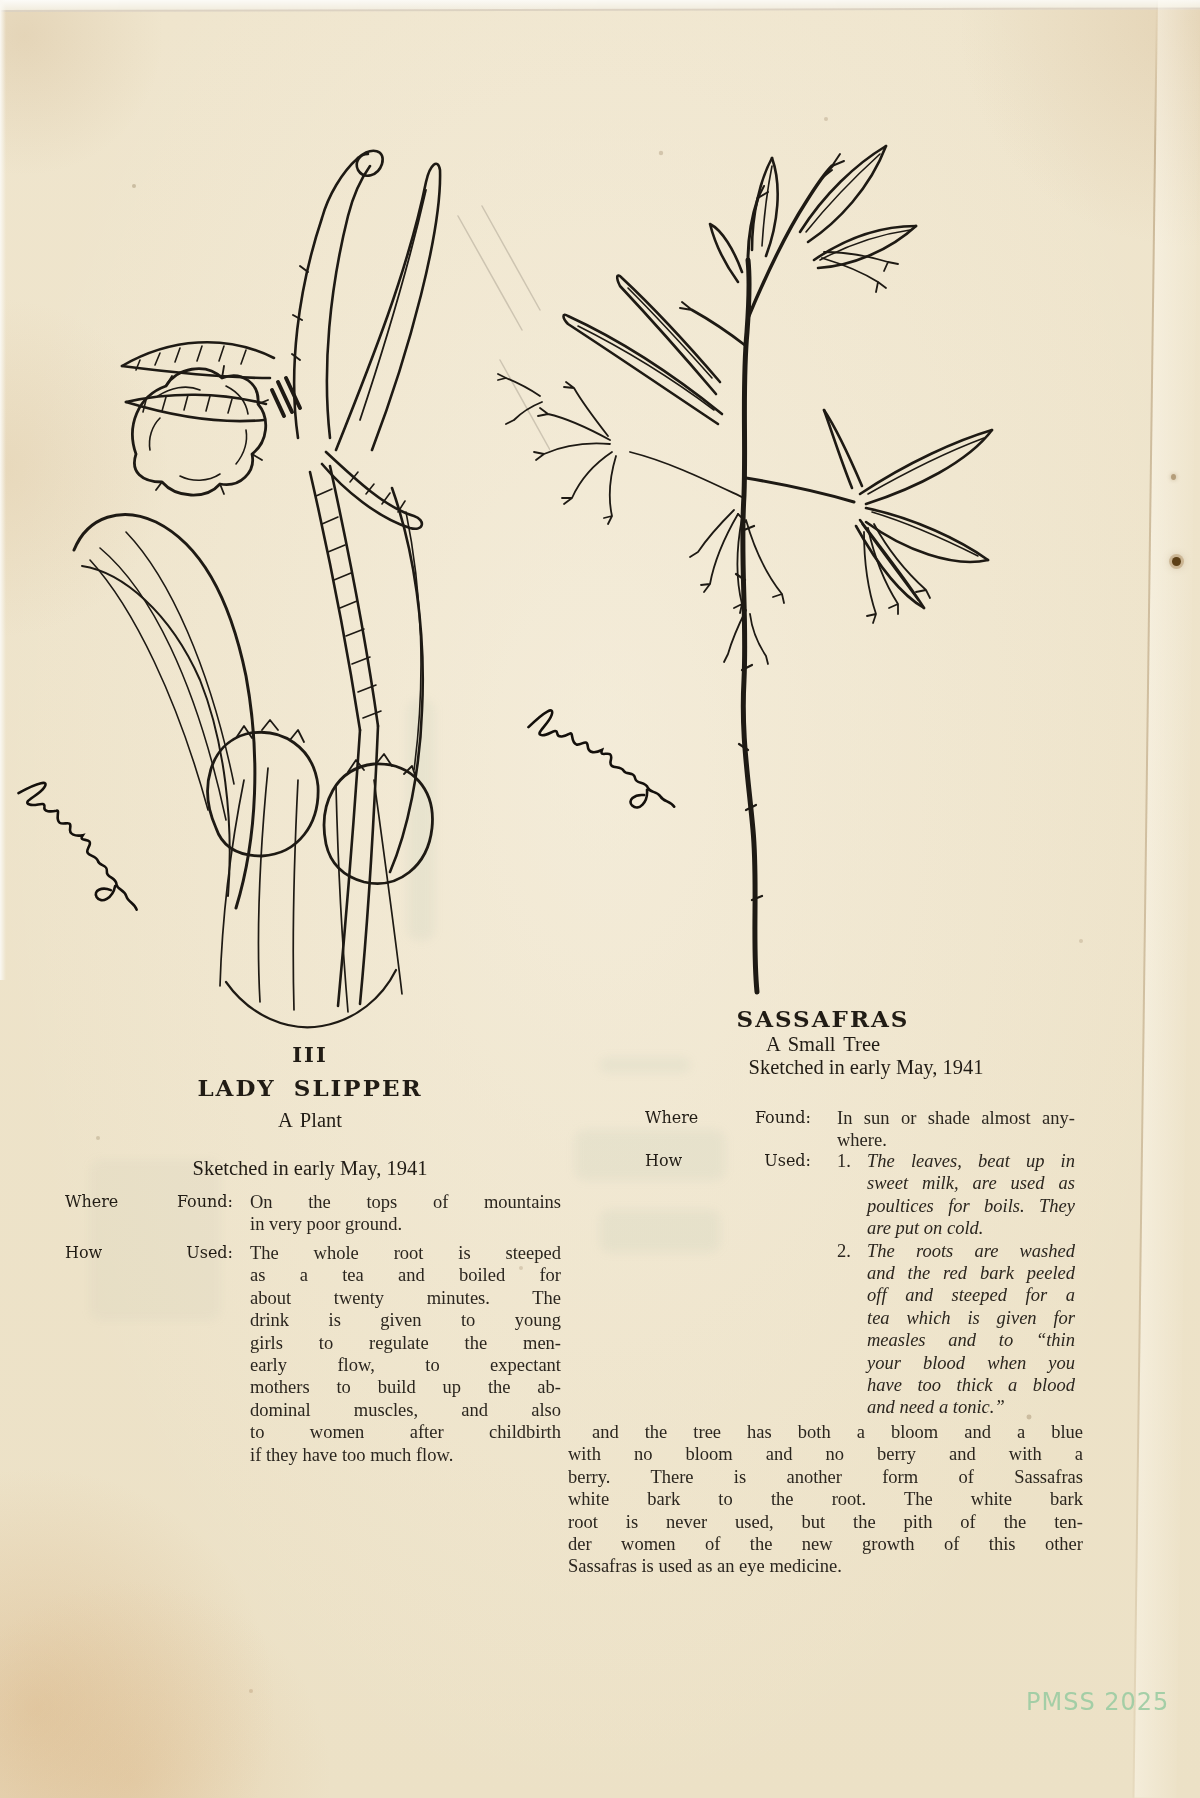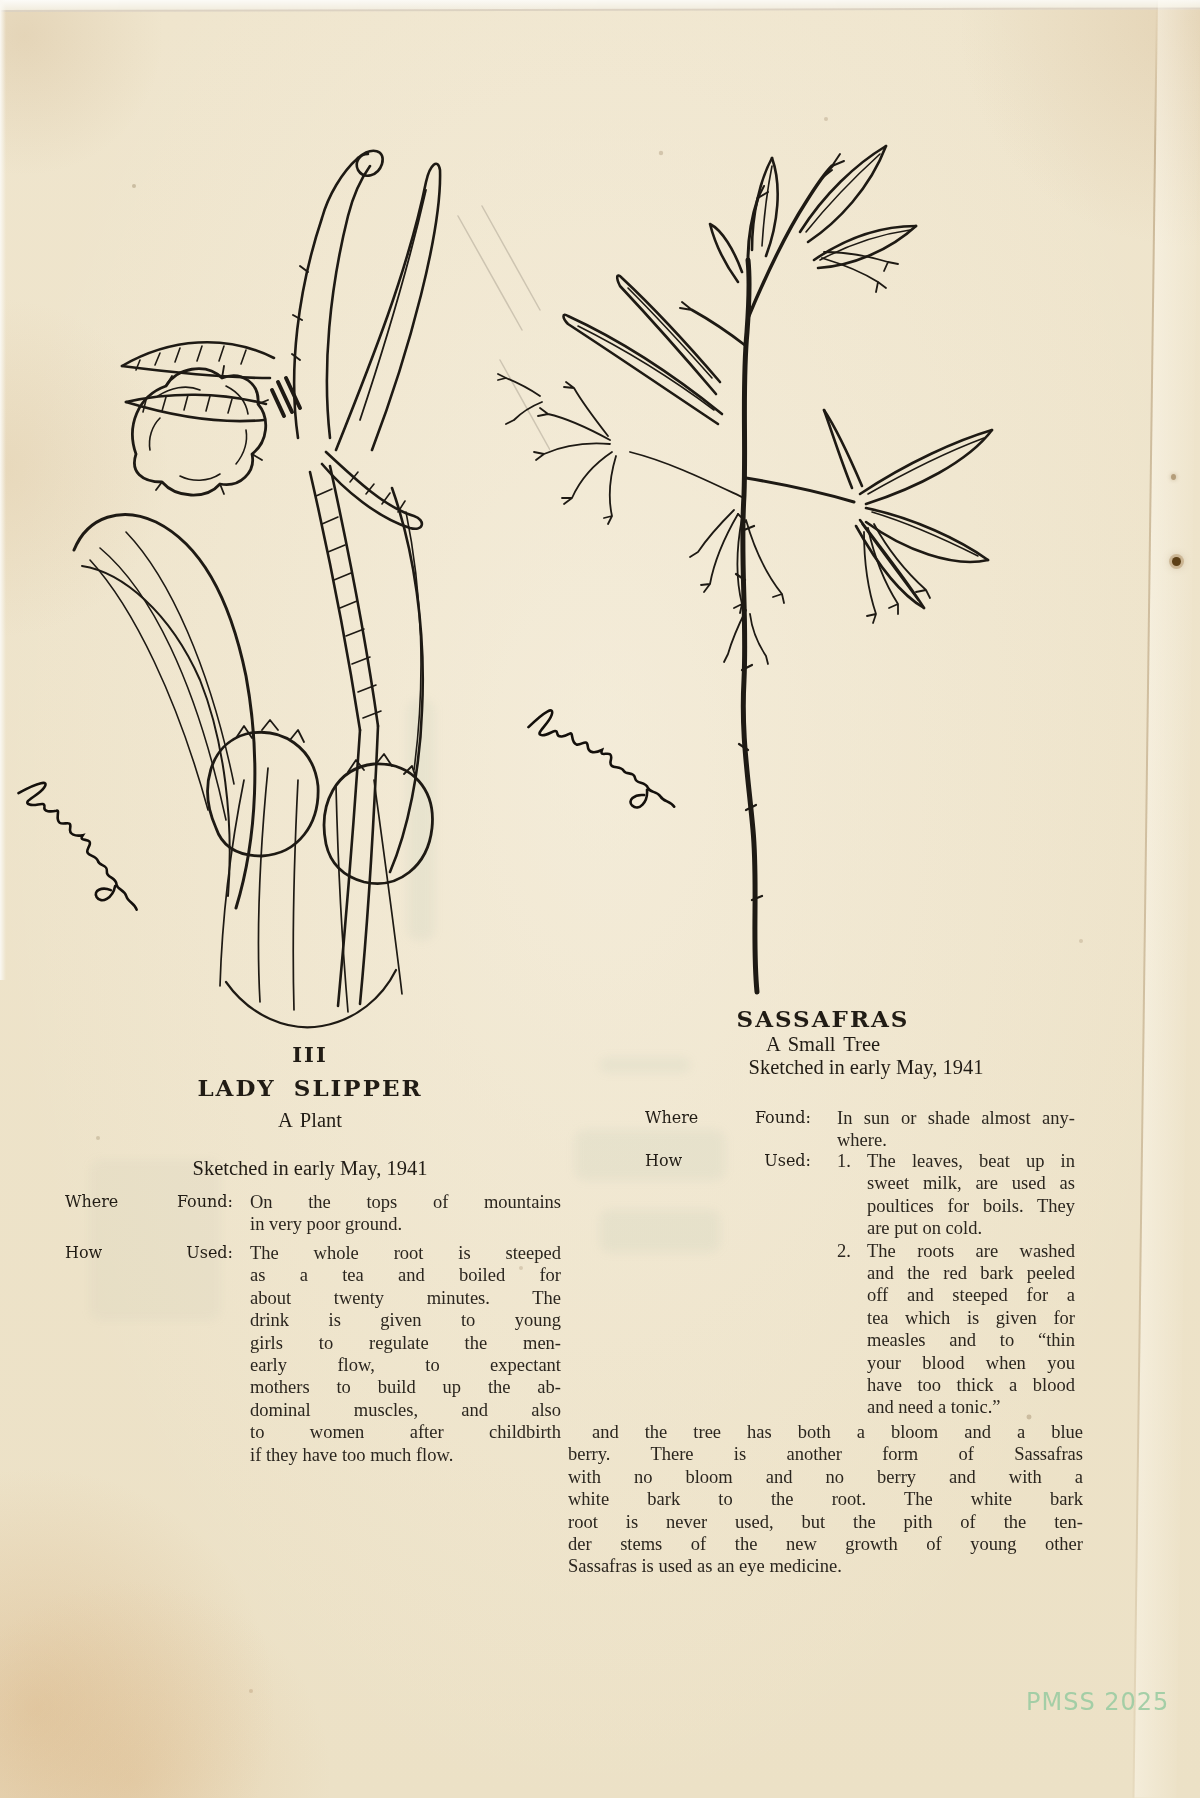--- a/index.html
+++ b/index.html
@@ -58,21 +58,21 @@
     text-align:justify;text-align-last:justify;line-height:22.4px;height:23px;overflow:visible;}
   .lines{font-size:18.5px;line-height:22.4px;color:#2b261f;}
   .lines div{text-align:justify;text-align-last:justify;}
   .lines div:last-child{text-align-last:left;}
   .lab-l{width:168px;margin-right:17px;}
   .lab-r{width:166px;margin-right:26px;}
   .w311{width:311px}
   .w238{width:238px}
   .num-item{display:flex;}
   .num{width:30px;font-size:18.5px;line-height:22.4px;}
-  .item-lines{width:208px;}
+  .item-lines{width:208px;font-style:italic;}
   #closing{position:absolute;left:568px;top:1421px;width:515px;}
   #closing .lines div:first-child{text-indent:24px;}
 
   
   .watermark{position:absolute;left:1026px;top:1688px;font-family:"DejaVu Sans",sans-serif;
     font-size:24px;letter-spacing:1px;color:rgba(150,202,160,.85);}
 
   
   .illus{position:absolute;}
   .sig{position:absolute;width:185px;height:60px;}
@@ -303,24 +303,24 @@
             <div>have too thick a blood</div>
             <div>and need a tonic.”</div>
           </div>
       </div>
     </div>
   </div>
 
   <div id="closing">
     <div class="lines" style="width:515px;">
         <div>and the tree has both a bloom and a blue</div>
+        <div>with no bloom and no berry and with a</div>
         <div>berry. There is another form of Sassafras</div>
-        <div>with no bloom and no berry and with a</div>
         <div>white bark to the root. The white bark</div>
         <div>root is never used, but the pith of the ten-</div>
-        <div>der stems of the new growth of young other</div>
+        <div>der women of the new growth of this other</div>
         <div>Sassafras is used as an eye medicine.</div>
       </div>
   </div>
 
   <div class="watermark">PMSS 2025</div>
 
 </div>
 
 </body></html>

